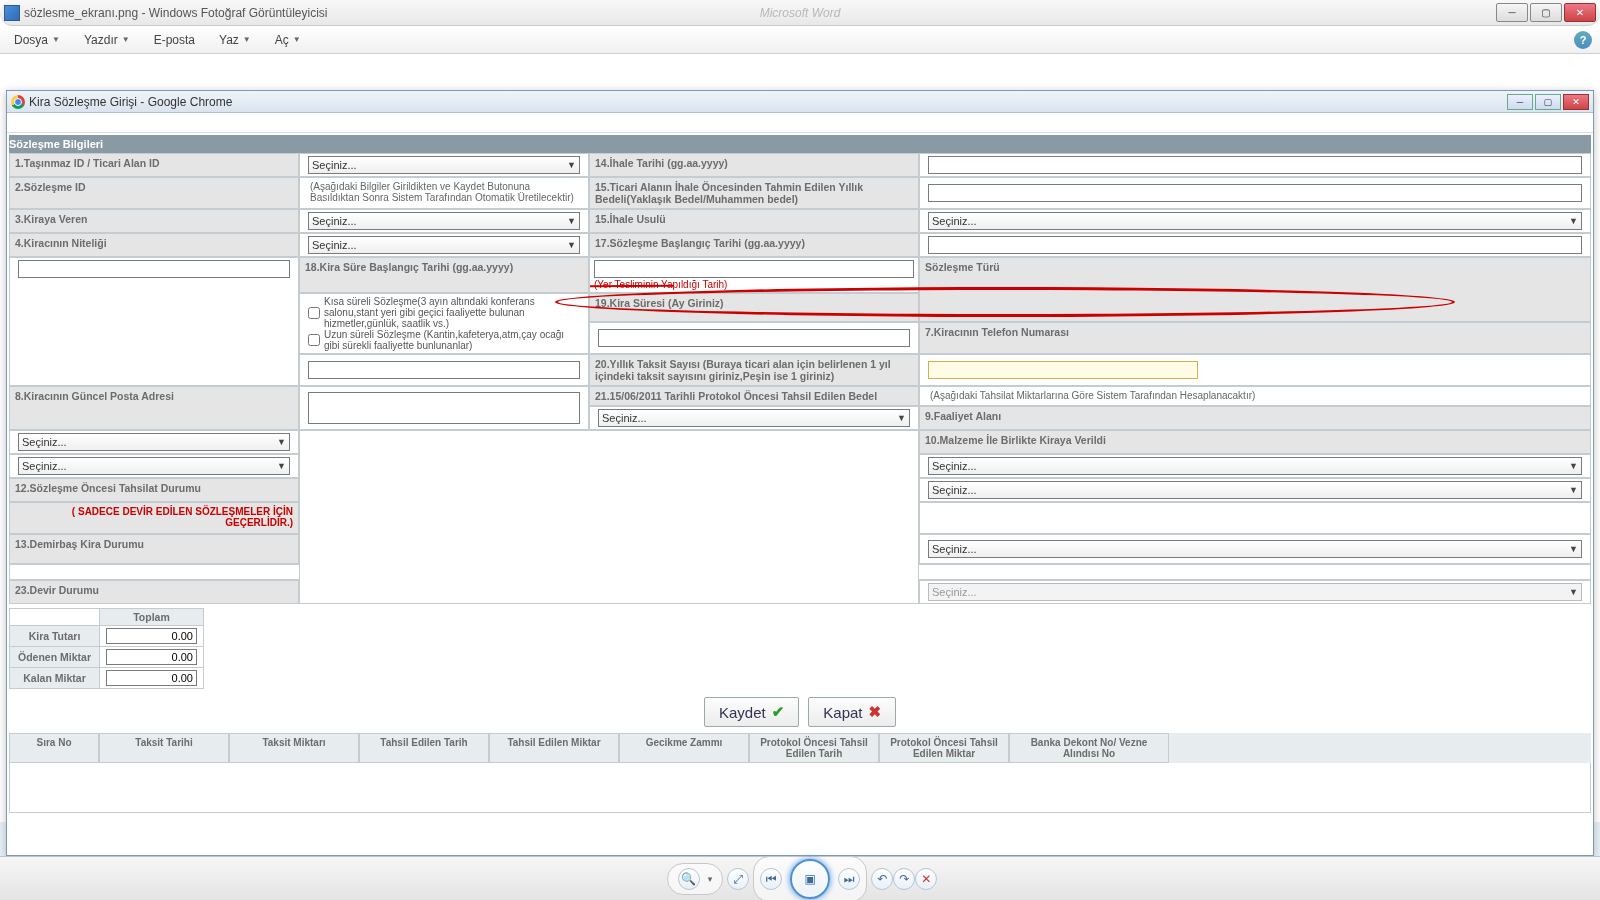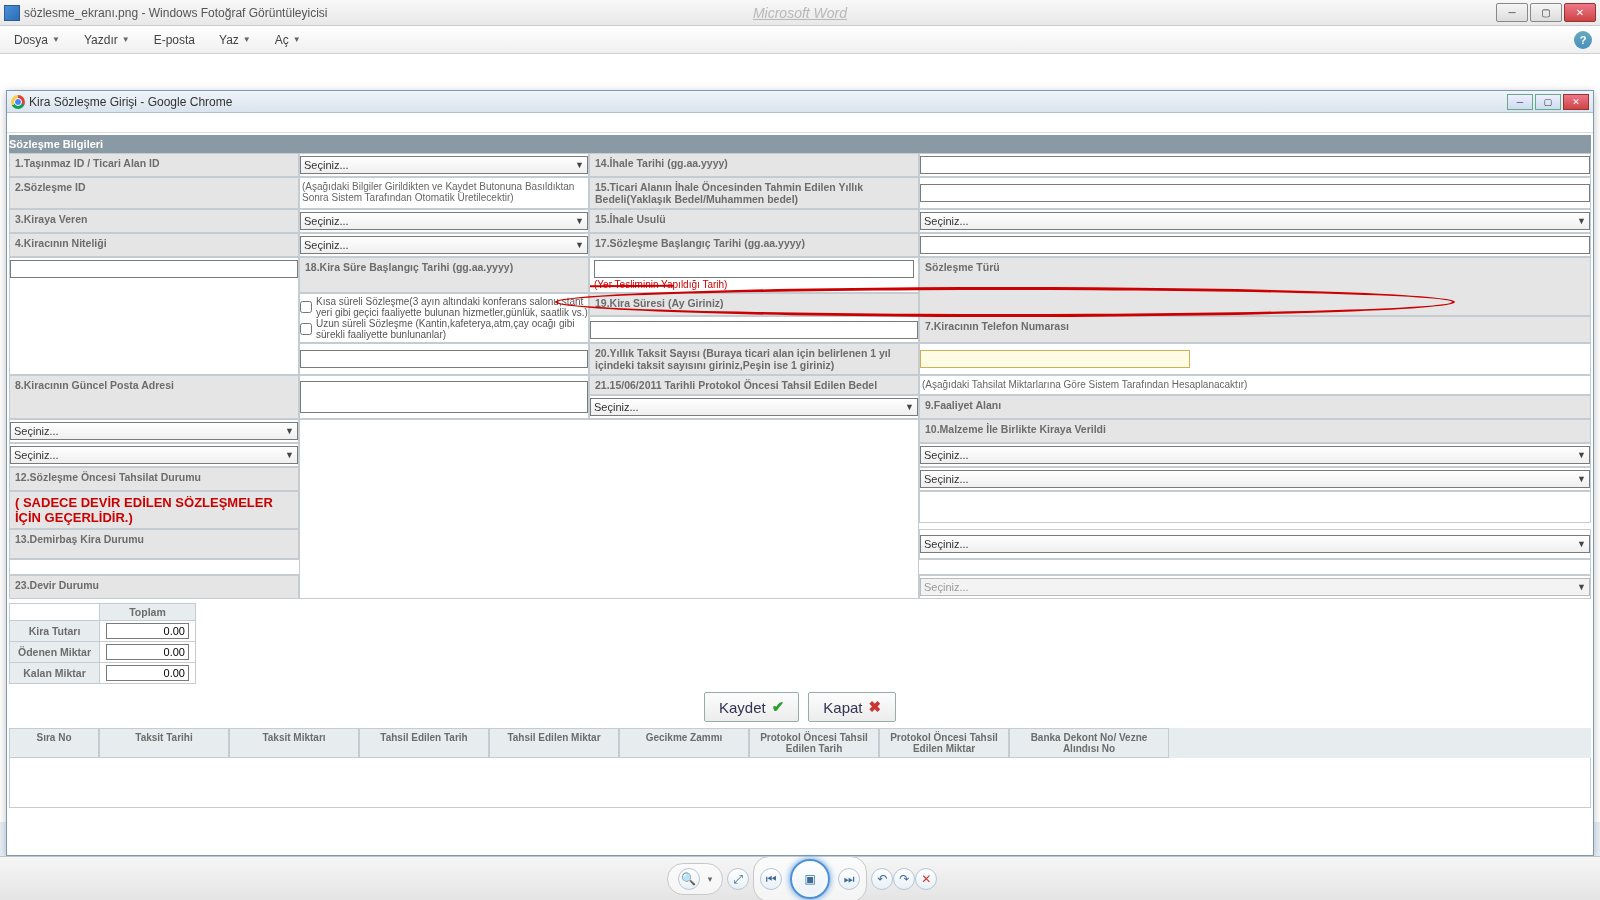--- a/index.html
+++ b/index.html
@@ -1,18 +1,18 @@
 <!DOCTYPE html>
 <html><head>
 <meta charset="utf-8">
 <style>
 * { box-sizing: border-box; margin: 0; padding: 0; }
 body { font-family: Tahoma, Arial, sans-serif; font-size: 11px; background: #e8f0f7; color: #333; overflow: hidden; height: 900px; width: 1600px; }
 .outer-window { position: absolute; top: 0; left: 0; right: 0; height: 822px; background: #fff; }
-.outer-titlebar { height: 26px; background: linear-gradient(#f8f8f8,#e8e8e8); display: flex; align-items: center; padding: 0 4px; border-bottom: 1px solid #ccc; }
+.outer-titlebar { height: 26px; background: linear-gradient(#f8f8f8,#e8e8e8); display: flex; align-items: center; padding: 0 4px; border-bottom: 1px solid #ccc; border-radius: 13px; }
 .outer-title-icon { width: 16px; height: 16px; background: linear-gradient(135deg,#4a90d9,#2e6db5); border: 1px solid #2a5a99; margin-right: 4px; }
 .outer-title { font-size: 12px; color: #555; flex: 1; }
 .win-controls { display: flex; gap: 2px; }
 .win-btn { width: 32px; height: 19px; border: 1px solid #888; border-radius: 2px; background: linear-gradient(#f5f5f5,#ddd); display: flex; align-items: center; justify-content: center; font-size: 10px; cursor: pointer; }
 .win-btn.close { background: linear-gradient(#e78,#c44); color: #fff; border-color: #933; }
 .menubar { height: 28px; background: linear-gradient(#fff,#f0f0f0); display: flex; align-items: center; padding: 0 8px; gap: 12px; border-bottom: 1px solid #d0d0d0; }
 .menu-item { font-size: 12px; color: #444; cursor: pointer; padding: 4px 6px; display: flex; align-items: center; gap: 4px; }
 .menu-item .caret { font-size: 8px; color: #666; }
 .help-icon { margin-left: auto; width: 18px; height: 18px; border-radius: 50%; background: linear-gradient(#6ab,#4a8ec0); color: #fff; display: flex; align-items: center; justify-content: center; font-weight: bold; font-size: 11px; }
 .popup-window { position: absolute; top: 90px; left: 6px; right: 6px; bottom: 44px; border: 1px solid #7a9ab5; background: #fff; display: flex; flex-direction: column; box-shadow: 0 2px 8px rgba(0,0,0,.25); }
@@ -21,35 +21,35 @@
 .chrome-icon::after { content:""; position:absolute; inset:3px; border-radius:50%; background:#4285f4; border:1px solid #fff; }
 .popup-title { font-size: 12px; color: #333; flex: 1; }
 .sub-win-controls { display: flex; gap: 2px; }
 .sub-win-btn { width: 26px; height: 16px; border: 1px solid #6a8; background: linear-gradient(#eef,#cde); display:flex;align-items:center;justify-content:center;font-size:9px;cursor:pointer; }
 .sub-win-btn.close { background: linear-gradient(#e78,#c44); color:#fff; border-color:#933; }
 .popup-body { flex: 1; overflow: auto; padding: 2px 2px 4px 2px; }
 .url-strip { height: 20px; background: #fff; border-bottom: 1px solid #ddd; }
 .section-header { background: #8a9aa5; color: #fff; font-weight: bold; padding: 3px 0; font-size: 11px; }
 .form-grid { display: grid; grid-template-columns: 290px 290px 330px auto; }
 .label-cell { background: #e5e5e5; border: 1px solid #c5ccd1; padding: 3px 5px; font-size: 10.5px; color: #6c6c6c; font-weight: bold; }
-.field-cell { background: #fff; border: 1px solid #c5ccd1; padding: 2px 0; display: flex; align-items: center; }
+.field-cell { background: #fff; border: 1px solid #c5ccd1; padding: 2px 8px; display: flex; align-items: center; }
 .select-like { width: 100%; height: 18px; border: 1px solid #7a7a7a; background: linear-gradient(#fff,#efefef); font-size: 11px; padding: 0 3px; display: flex; align-items: center; justify-content: space-between; cursor: pointer; }
 .select-like.disabled { background: #f3f3f3; color: #999; border-color: #bbb; }
 .select-caret { font-size: 9px; color: #444; }
 input.text-like { width: 100%; height: 18px; border: 1px solid #7a7a7a; padding: 0 3px; font-size: 11px; }
 input.text-like.highlight { border: 1px solid #d0b050; background: #fffce6; }
 .hint { font-size: 10px; color: #666; padding: 1px 2px; }
-.warning-red { color: #c00; font-weight: bold; font-size: 13px; }
+.warning-red { color: #c00; font-weight: bold; font-size: 10px; text-align: right; }
 .checkbox-row { display: flex; align-items: center; gap: 4px; font-size: 10px; color: #555; }
 .checkbox-row input[type=checkbox] { width: 12px; height: 12px; }
 .totals { margin-top: 4px; }
 .totals table { border-collapse: collapse; }
 .totals th, .totals td { border: 1px solid #c5ccd1; padding: 2px 6px; font-size: 10.5px; text-align: center; }
 .totals th { background: #e7ecef; color: #6c6c6c; font-weight: bold; width: 90px; }
-.totals td.val { background: #fff; width: 96px; }
+.totals td.val { background: #fff; width: 104px; }
 .totals td.val input { width: 100%; border: 1px solid #7a7a7a; text-align: right; padding: 1px 3px; font-size: 11px; height: 16px; }
 .action-row { text-align: center; padding: 8px 0 6px; }
 .big-btn { display: inline-flex; align-items: center; gap: 6px; border: 1px solid #9aa; background: linear-gradient(#fdfdfd,#ececec); padding: 5px 14px; font-size: 15px; color: #335; cursor: pointer; margin: 0 3px; border-radius: 2px; }
 .big-btn .glyph.green { color: #2a9d2a; font-weight: bold; }
 .big-btn .glyph.red { color: #c33; font-weight: bold; }
 .grid-header { display: grid; grid-template-columns: 90px 130px 130px 130px 130px 130px 130px 130px 160px; background: #e7ecef; }
 .grid-header div { border: 1px solid #c5ccd1; padding: 3px 4px; font-size: 10px; color: #6c6c6c; font-weight: bold; text-align: center; }
 .annotation-ellipse { position: absolute; border: 3px solid #c00; border-radius: 50%; pointer-events: none; }
 .bottom-taskbar { position: absolute; left: 0; right: 0; bottom: 0; height: 44px; background: linear-gradient(#f6f6f6,#e4e4e4); border-top: 1px solid #c4c4c4; display: flex; align-items: center; justify-content: center; }
 .tb-group { display: flex; align-items: center; gap: 8px; background: rgba(255,255,255,.6); border: 1px solid #c8c8c8; border-radius: 16px; padding: 4px 10px; margin: 0 4px; }
@@ -57,21 +57,21 @@
 .tb-icon.big { width: 40px; height: 40px; box-shadow: 0 0 6px #4a90d9, inset 0 0 6px #fff; border: 2px solid #4a90d9; }
 .tb-icon.red { color: #c33; }
 </style>
 </head>
 <body>
 
 <div class="outer-window">
   <div class="outer-titlebar">
     <div class="outer-title-icon"></div>
     <div class="outer-title">sözlesme_ekranı.png - Windows Fotoğraf Görüntüleyicisi</div>
-    <div style="position:absolute;left:50%;transform:translateX(-50%);font-size:14px;color:#b8b8b8;font-style:italic;text-decoration:underline;">Microsoft Word</div>
+    <div style="position:absolute;left:50%;transform:translateX(-50%);font-size:12px;color:#b8b8b8;font-style:italic;">Microsoft Word</div>
     <div class="win-controls">
       <div class="win-btn">─</div>
       <div class="win-btn">▢</div>
       <div class="win-btn close">✕</div>
     </div>
   </div>
   <div class="menubar">
     <div class="menu-item">
         <span>Dosya</span>
         <span class="caret">▼</span>

